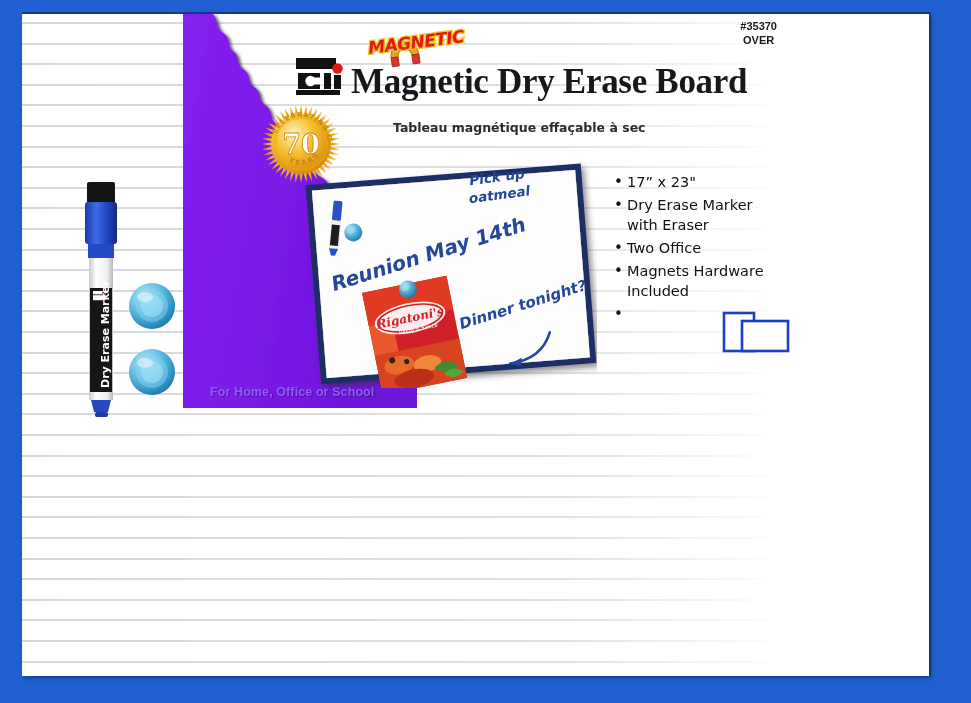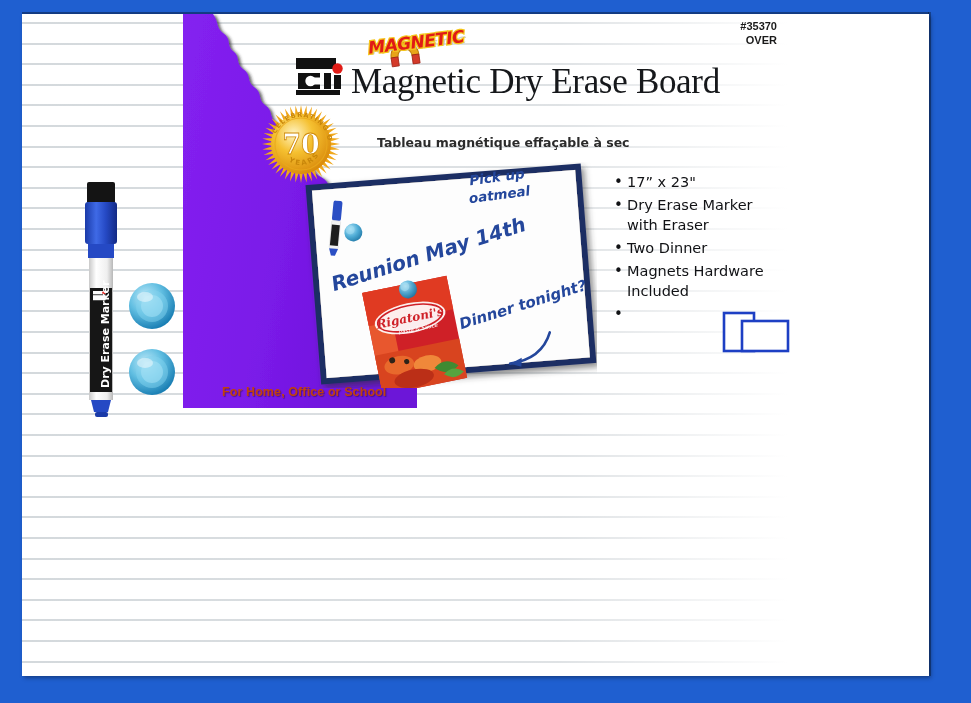--- a/index.html
+++ b/index.html
@@ -49,34 +49,34 @@
   
   .purple-panel {
     position: absolute;
     left: 161px; top: 0px;
     width: 234px; height: 394px;
   }
   .purple-panel svg { display: block; }
 
   .tagline {
     position: absolute;
-    left: 200px; top: 371px;
-    color: #c2410c;
+    left: 188px; top: 371px;
+    color: #8b5cf6;
     font-size: 12.5px;
     font-weight: bold;
     letter-spacing: .1px;
     text-shadow: 1px 1px 1px rgba(0,0,0,.35);
     white-space: nowrap;
   }
 
   
   .sku {
     position: absolute;
     right: 152px; top: 6px;
-    text-align: right;
+    text-align: center;
     font-size: 11px;
     font-weight: bold;
     color: #1a1a1a;
     line-height: 1.25;
   }
 
   
   .magnetic-badge {
     position: absolute;
     left: 346px; top: 14px;
@@ -113,36 +113,36 @@
 
   
   .cli-logo { position: absolute; left: 272px; top: 42px; width: 58px; height: 46px; }
 
   
   .title {
     position: absolute;
     left: 329px; top: 48px;
     font-family: "Liberation Serif", serif;
     font-size: 35px;
-    font-weight: normal;
+    font-weight: bold;
     color: #16181b;
     letter-spacing: -0.3px;
     white-space: nowrap;
   }
   .subtitle-es, .subtitle-fr {
     position: absolute;
     left: 355px;
     font-family: "DejaVu Sans", sans-serif;
     font-size: 12.5px;
     font-weight: bold;
     color: #2b2b2b;
     white-space: nowrap;
   }
   .subtitle-es { top: 100px; }
-  .subtitle-fr { top: 121px; }
+  .subtitle-fr { top: 106px; margin-left: 16px; }
 
   
   .seal { position: absolute; left: 237px; top: 88px; width: 84px; height: 84px; }
 
   
   .board-photo {
     position: absolute;
     left: 283px; top: 148px;
     width: 292px; height: 226px;
   }
@@ -383,21 +383,21 @@
           <span class="bullet">•</span>
           <span class="feature-text">17” x 23"</span>
         </div>
         <div class="feature">
           <span class="bullet">•</span>
           <span class="feature-text">Dry Erase Marker
 with Eraser</span>
         </div>
         <div class="feature">
           <span class="bullet">•</span>
-          <span class="feature-text">Two Dinner</span>
+          <span class="feature-text">Two Office</span>
         </div>
         <div class="feature">
           <span class="bullet">•</span>
           <span class="feature-text">Magnets Hardware
 Included</span>
         </div>
         <div class="feature">
           <span class="bullet">•</span>
         </div>
       </div>

